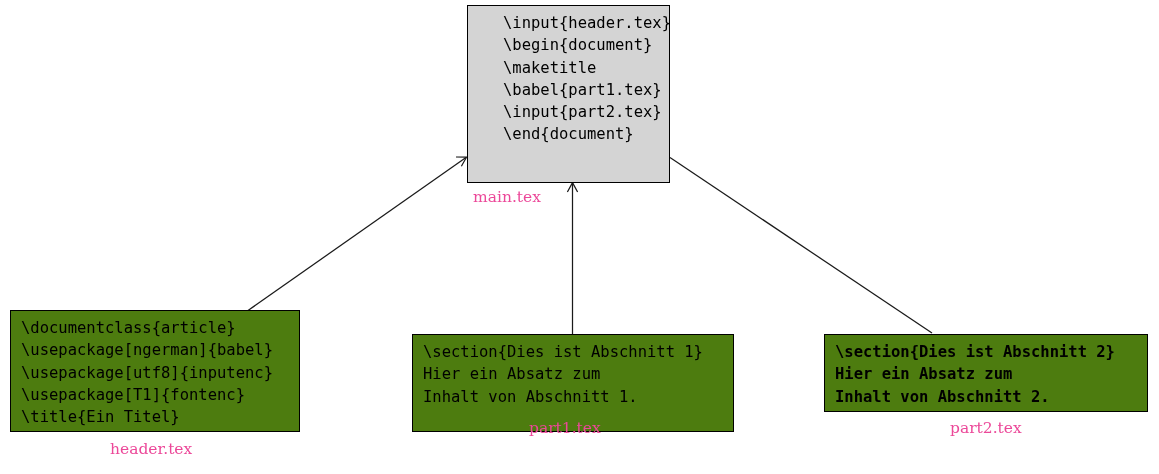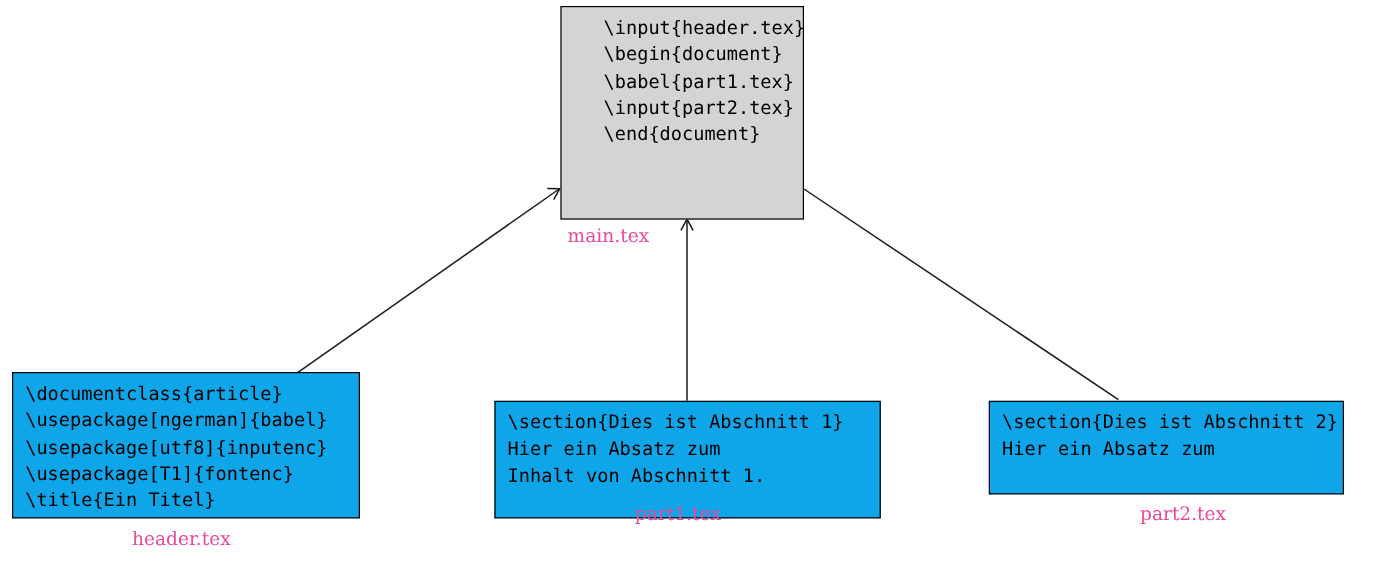--- a/index.html
+++ b/index.html
@@ -12,21 +12,21 @@
     width: 1159px;
     height: 474px;
     background: #ffffff;
     overflow: hidden;
     font-family: "DejaVu Sans Mono", monospace;
   }
   .node-box {
     position: absolute;
     box-sizing: border-box;
     border: 1.4px solid #000000;
-    background: #0ea5e9;
+    background: #4d7c0f;
     padding: 6px 10px 7px 10px;
   }
   .node-box.shaded {
     background: #d4d4d4;
     border-width: 1.8px;
   }
   .code-line {
     font-family: "DejaVu Sans Mono", monospace;
     font-size: 15.5px;
     line-height: 22.3px;
@@ -78,20 +78,21 @@
     </g>
 
     <g>
       <line x1="670" y1="157.5" x2="932" y2="333"></line>
     </g>
   </svg>
 
   <div class="node-box shaded" style="left:467px; top:5px; width:203px; height:178px;padding-left:35px;">
     <div class="code-line">\input{header.tex}</div>
     <div class="code-line">\begin{document}</div>
+    <div class="code-line">\maketitle</div>
     <div class="code-line">\babel{part1.tex}</div>
     <div class="code-line">\input{part2.tex}</div>
     <div class="code-line">\end{document}</div>
   </div>
   <div class="node-label" style="left:473px; top:188px;">main.tex</div>
 
   <div class="node-box" style="left:10px; top:310px; width:290px; height:122px;">
     <div class="code-line">\documentclass{article}</div>
     <div class="code-line">\usepackage[ngerman]{babel}</div>
     <div class="code-line">\usepackage[utf8]{inputenc}</div>
@@ -100,19 +101,20 @@
   </div>
   <div class="node-label" style="left:110px; top:440px;">header.tex</div>
 
   <div class="node-box" style="left:412px; top:334px; width:322px; height:98px;">
     <div class="code-line">\section{Dies ist Abschnitt 1}</div>
     <div class="code-line">Hier ein Absatz zum</div>
     <div class="code-line">Inhalt von Abschnitt 1.</div>
   </div>
   <div class="node-label" style="left:529px; top:419px;">part1.tex</div>
 
-  <div class="node-box" style="left:824px; top:334px; width:296px; height:78px;">
+  <div class="node-box" style="left:824px; top:334px; width:324px; height:78px;font-weight:bold;">
     <div class="code-line">\section{Dies ist Abschnitt 2}</div>
     <div class="code-line">Hier ein Absatz zum</div>
+    <div class="code-line">Inhalt von Abschnitt 2.</div>
   </div>
   <div class="node-label" style="left:950px; top:419px;">part2.tex</div>
 
 </div>
 
 </body></html>

